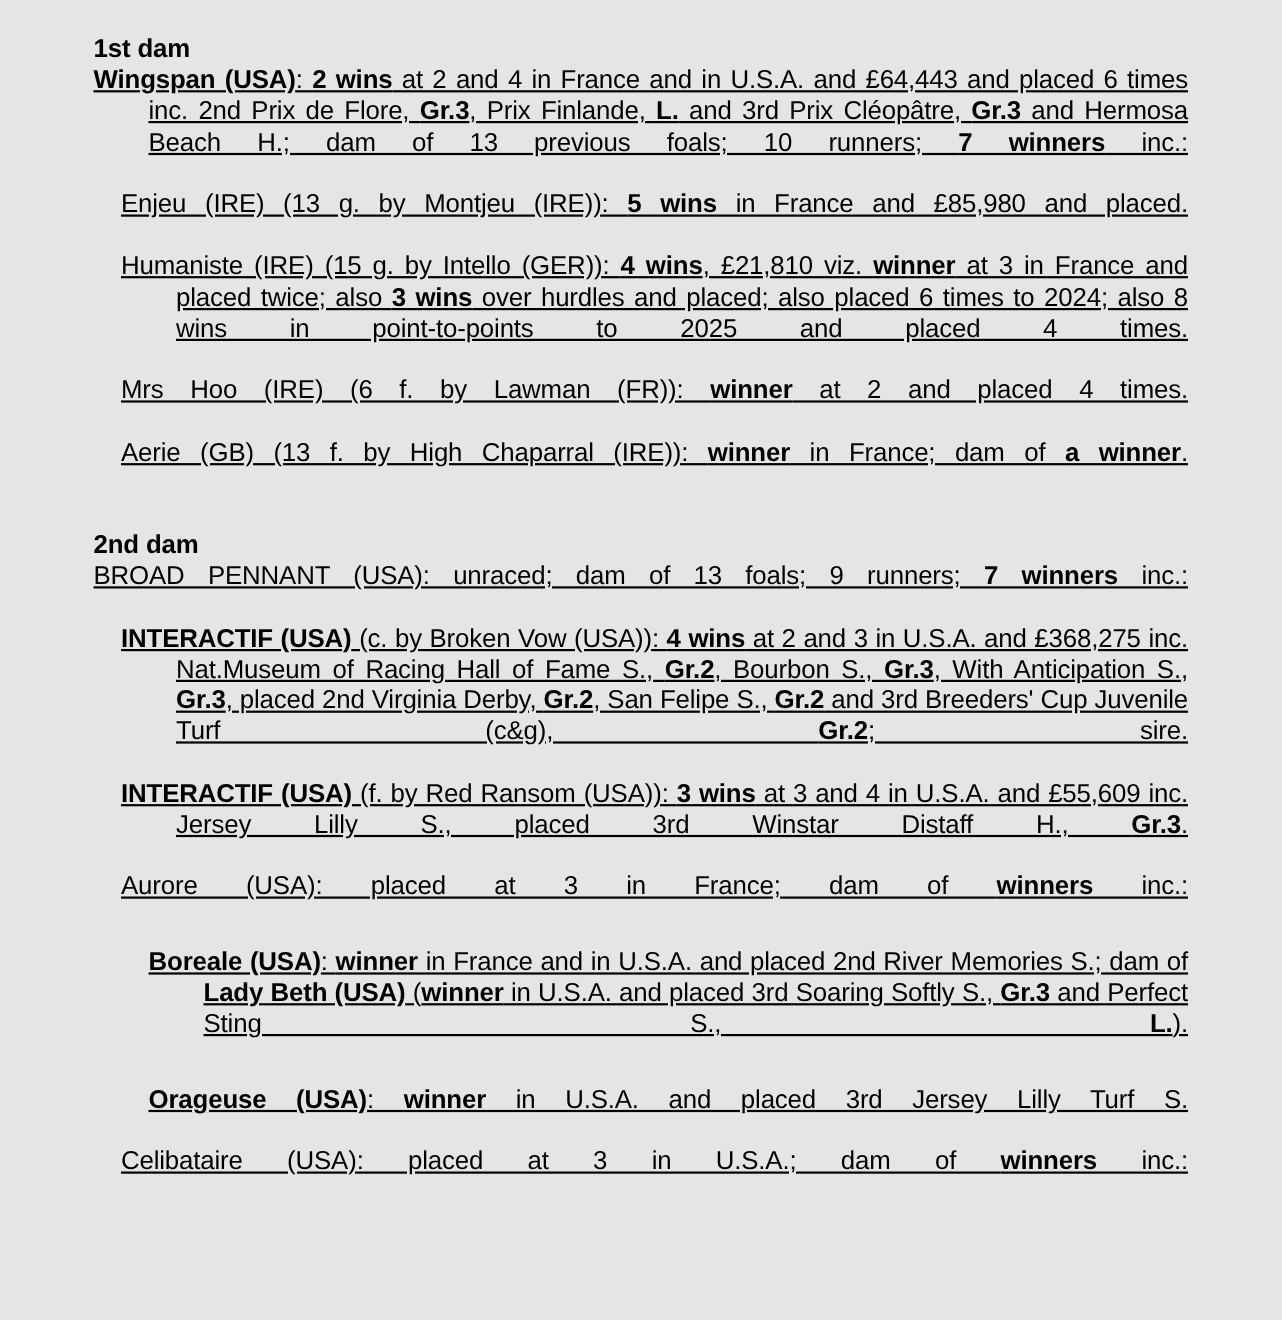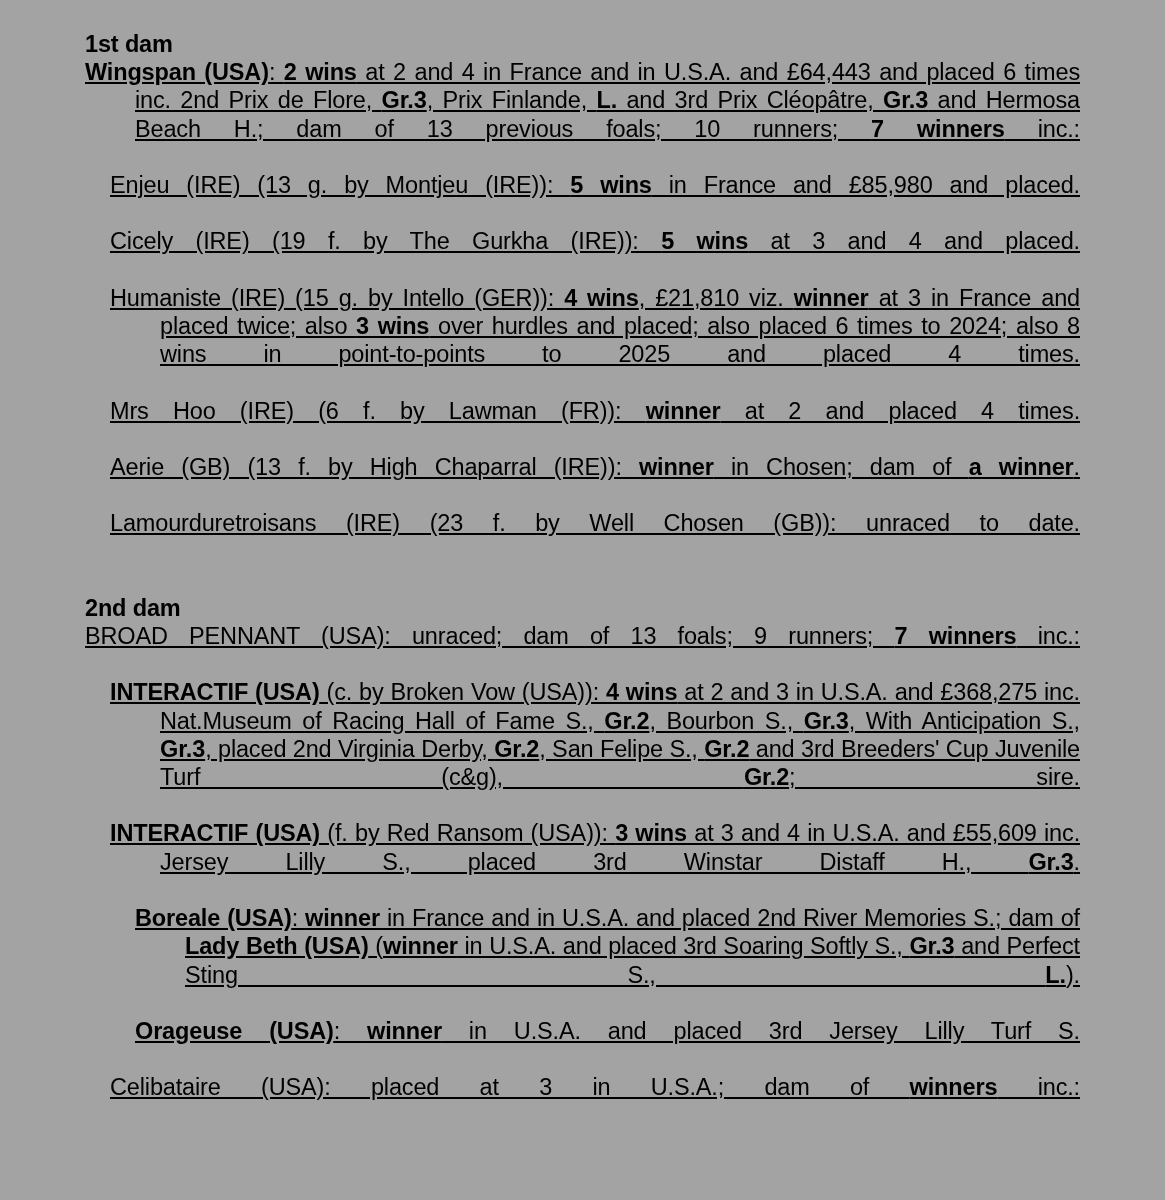--- a/index.html
+++ b/index.html
@@ -11,21 +11,21 @@
     width: 1165px;
     height: 1200px;
     font-family: "Liberation Sans", sans-serif;
     color: #000000;
     overflow: hidden;
   }
   #page {
     position: relative;
     width: 1165px;
     height: 1200px;
-    background: #a3a3a3;
+    background: #e5e5e5;
     padding: 0;
     box-sizing: border-box;
   }
   .doc {
     position: absolute;
     left: 85px;
     top: 30px;
     width: 995px;
     font-size: 23.5px;
     line-height: 28.2px;
@@ -50,47 +50,46 @@
     text-justify: inter-word;
     -webkit-hyphens: none;
     hyphens: none;
     text-decoration: underline;
   }
   
   p.l0 { padding-left: 50px; text-indent: -50px; }
   
   p.l1 { padding-left: 75px; text-indent: -50px; }
   
-  p.l2 { padding-left: 100px; text-indent: -50px; }
+  p.l2 { padding-left: 100px; text-indent: -50px; margin-top: 12px; }
   
   p.e::after {
     content: "";
     display: inline-block;
     width: 100%;
   }
   b { font-weight: bold; }
 </style>
 </head>
 <body>
 
 <div id="page">
   <div class="doc">
       <div class="section">
         <div class="dam-heading">1st dam</div>
         <p class="e l0"><b>Wingspan (USA)</b><span>: </span><b>2 wins</b><span> at 2 and 4 in France and in U.S.A. and £64,443 and placed 6 times inc. 2nd Prix de Flore, </span><b>Gr.3</b><span>, Prix Finlande, </span><b>L.</b><span> and 3rd Prix Cléopâtre, </span><b>Gr.3</b><span> and Hermosa Beach H.; dam of 13 previous foals; 10 runners; </span><b>7 winners</b><span> inc.:</span></p>
         <p class="e l1"><span>Enjeu (IRE) (13 g. by Montjeu (IRE)): </span><b>5 wins</b><span> in France and £85,980 and placed.</span></p>
-        <p class="e l1"><span>Cicely (IRE) (19 f. by The Gurkha (IRE)): </span><b>5 wins</b><span> at 3 and 4 and placed.</span></p>
         <p class="e l1"><span>Humaniste (IRE) (15 g. by Intello (GER)): </span><b>4 wins</b><span>, £21,810 viz. </span><b>winner</b><span> at 3 in France and placed twice; also </span><b>3 wins</b><span> over hurdles and placed; also placed 6 times to 2024; also 8 wins in point-to-points to 2025 and placed 4 times.</span></p>
         <p class="e l1"><span>Mrs Hoo (IRE) (6 f. by Lawman (FR)): </span><b>winner</b><span> at 2 and placed 4 times.</span></p>
-        <p class="e l1"><span>Aerie (GB) (13 f. by High Chaparral (IRE)): </span><b>winner</b><span> in Chosen; dam of </span><b>a winner</b><span>.</span></p>
-        <p class="e l1"><span>Lamourduretroisans (IRE) (23 f. by Well Chosen (GB)): unraced to date.</span></p>
+        <p class="e l1"><span>Aerie (GB) (13 f. by High Chaparral (IRE)): </span><b>winner</b><span> in France; dam of </span><b>a winner</b><span>.</span></p>
       </div>
       <div class="section">
         <div class="dam-heading">2nd dam</div>
         <p class="e l0"><span>BROAD PENNANT (USA): unraced; dam of 13 foals; 9 runners; </span><b>7 winners</b><span> inc.:</span></p>
         <p class="e l1"><b>INTERACTIF (USA)</b><span> (c. by Broken Vow (USA)): </span><b>4 wins</b><span> at 2 and 3 in U.S.A. and £368,275 inc. Nat.Museum of Racing Hall of Fame S., </span><b>Gr.2</b><span>, Bourbon S., </span><b>Gr.3</b><span>, With Anticipation S., </span><b>Gr.3</b><span>, placed 2nd Virginia Derby, </span><b>Gr.2</b><span>, San Felipe S., </span><b>Gr.2</b><span> and 3rd Breeders' Cup Juvenile Turf (c&amp;g), </span><b>Gr.2</b><span>; sire.</span></p>
         <p class="e l1"><b>INTERACTIF (USA)</b><span> (f. by Red Ransom (USA)): </span><b>3 wins</b><span> at 3 and 4 in U.S.A. and £55,609 inc. Jersey Lilly S., placed 3rd Winstar Distaff H., </span><b>Gr.3</b><span>.</span></p>
+        <p class="e l1"><span>Aurore (USA): placed at 3 in France; dam of </span><b>winners</b><span> inc.:</span></p>
         <p class="e l2"><b>Boreale (USA)</b><span>: </span><b>winner</b><span> in France and in U.S.A. and placed 2nd River Memories S.; dam of </span><b>Lady Beth (USA)</b><span> (</span><b>winner</b><span> in U.S.A. and placed 3rd Soaring Softly S., </span><b>Gr.3</b><span> and Perfect Sting S., </span><b>L.</b><span>).</span></p>
         <p class="e l2"><b>Orageuse (USA)</b><span>: </span><b>winner</b><span> in U.S.A. and placed 3rd Jersey Lilly Turf S.</span></p>
         <p class="e l1"><span>Celibataire (USA): placed at 3 in U.S.A.; dam of </span><b>winners</b><span> inc.:</span></p>
       </div>
     </div>
 </div>
 
 </body></html>

